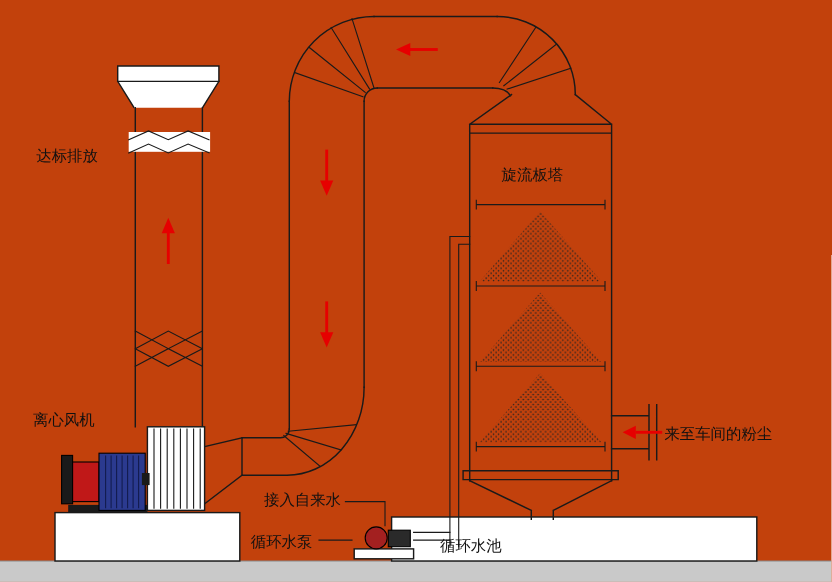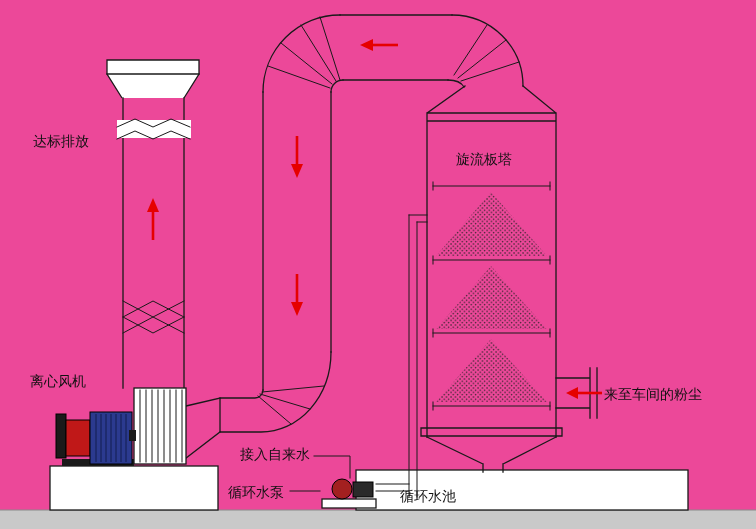--- a/index.html
+++ b/index.html
@@ -1,16 +1,16 @@
 <!DOCTYPE html>
 <html><head>
 <meta charset="utf-8">
 <style>
   html,body{margin:0;padding:0;background:#ffffff;}
-  .stage{position:relative;width:756px;height:529px;background:#ec4899;overflow:hidden;
+  .stage{position:relative;width:756px;height:529px;background:#c2410c;overflow:hidden;
          font-family:"Liberation Sans","DejaVu Sans",sans-serif;}
   svg{display:block;}
   .ln{fill:none;stroke:#1a1a1a;stroke-width:1.3;stroke-linecap:square;}
   .lnthin{fill:none;stroke:#1a1a1a;stroke-width:1;stroke-linecap:square;}
   .fw{fill:#ffffff;stroke:#1a1a1a;stroke-width:1.3;}
   .arrow-shaft{fill:none;stroke-width:2.6;}
   text.lbl{font-size:14px;fill:#111111;font-family:"Liberation Sans","DejaVu Sans",sans-serif;}
 </style>
 </head>
 <body>

